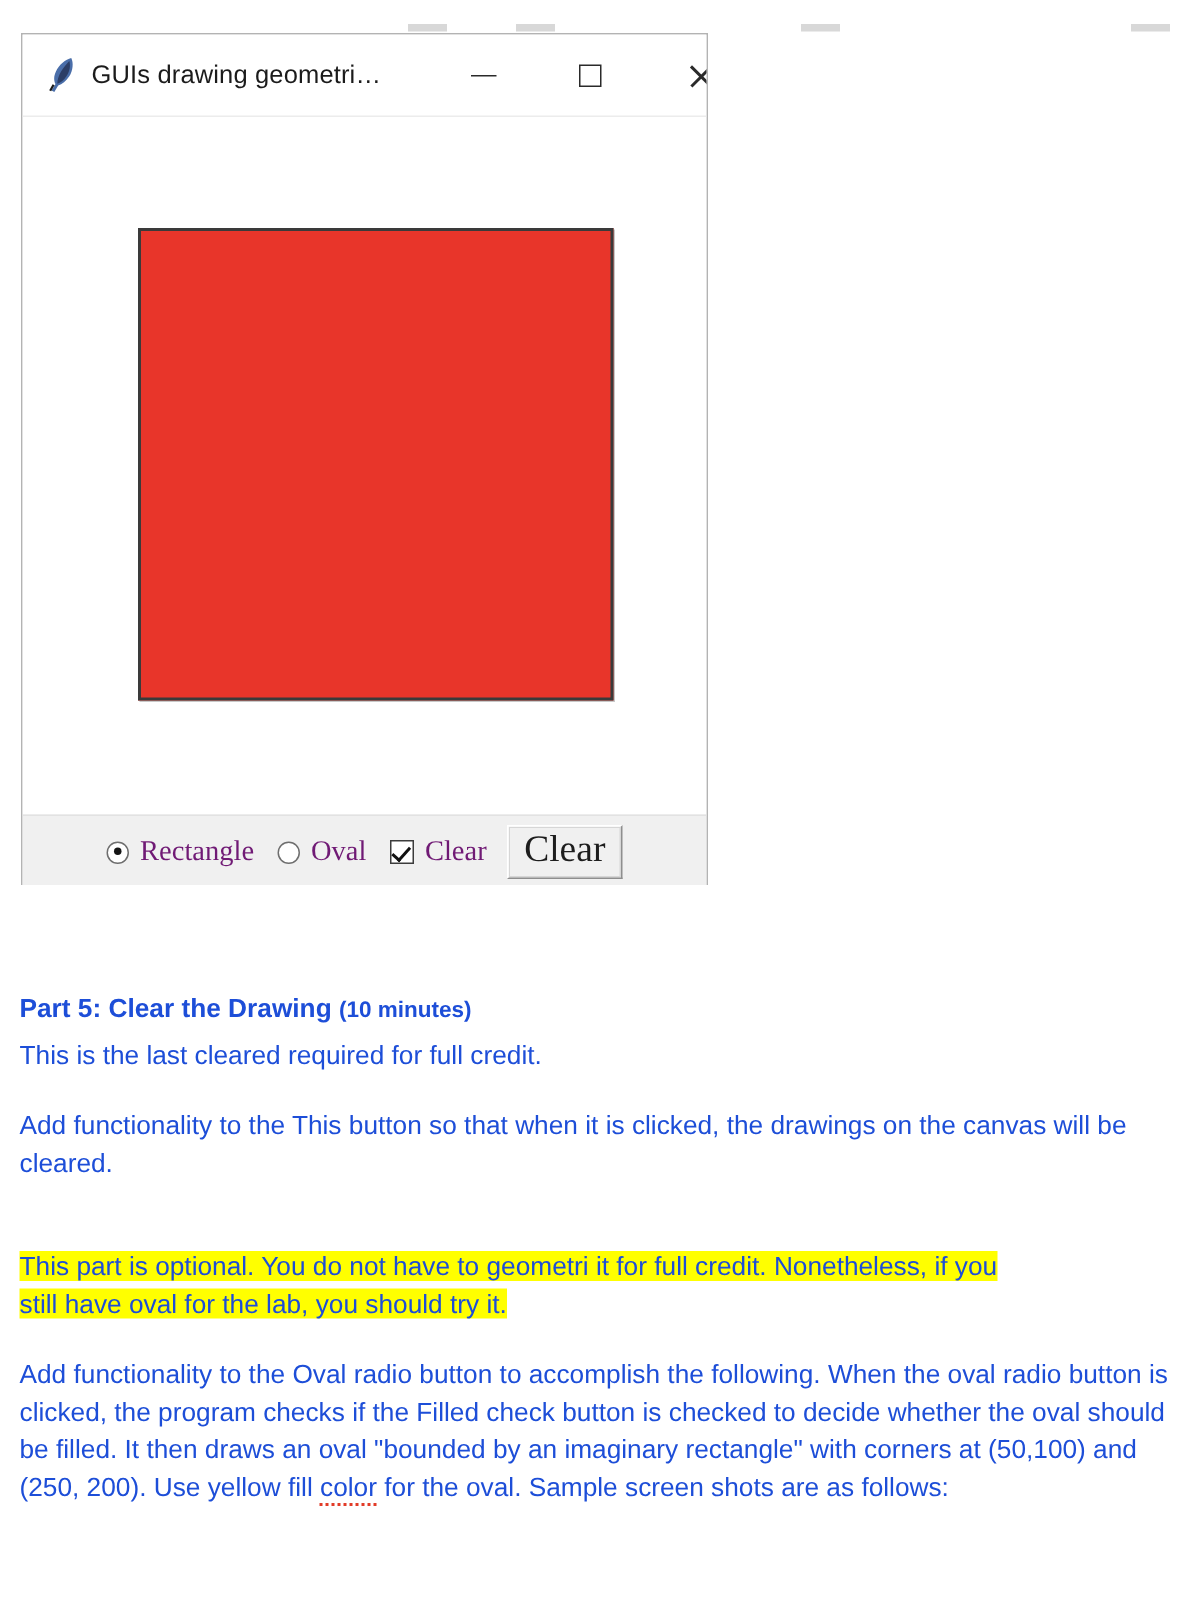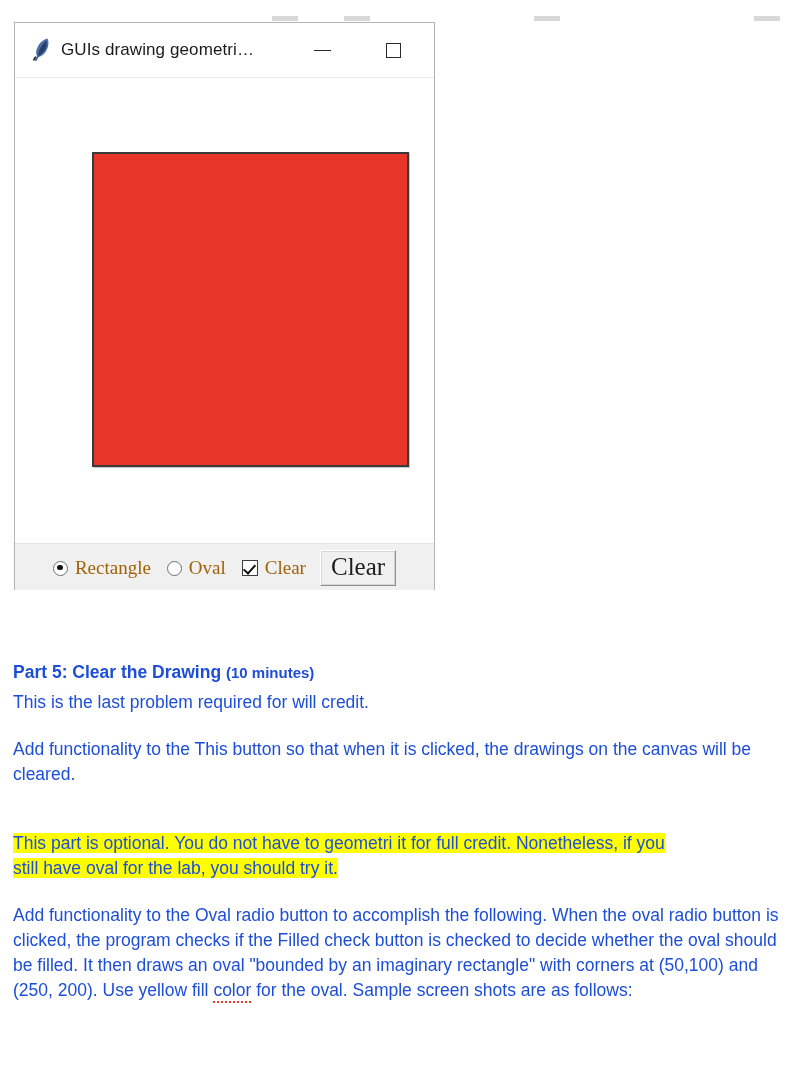--- a/index.html
+++ b/index.html
@@ -14,21 +14,21 @@
     color: #000000;
     position: relative;
     overflow: hidden;
   }
 
   
   #app-window {
     position: absolute;
     left: 14px;
     top: 22px;
-    width: 421px;
+    width: 458px;
     height: 568px;
     background: #ffffff;
     border: 1px solid #b3b3b3;
     border-bottom: none;
     box-sizing: border-box;
     overflow: hidden;
   }
 
   
   .crop-marks {
@@ -141,21 +141,21 @@
     border-top: 1px solid #e2e2e2;
     display: flex;
     align-items: center;
     justify-content: center;
     gap: 0;
   }
   .ctl {
     display: flex;
     align-items: center;
     font-size: 19px;
-    color: #a16207;
+    color: #701a75;
     font-family: "Liberation Serif", serif;
     white-space: nowrap;
   }
   .ctl-label { margin-left: 7px; }
   .ctl + .ctl { margin-left: 16px; }
 
   .radio-glyph {
     width: 15px;
     height: 15px;
     border-radius: 50%;
@@ -292,21 +292,21 @@
     </div>
     <button id="clear-button">Clear</button>
   </div>
 
 </div>
 
 <div id="doc">
 
   <p class="heading"><span>Part 5: Clear the Drawing </span><span class="minutes">(10 minutes)</span></p>
   <div class="spacer-sm"></div>
-  <p>This is the last problem required for will credit.</p>
+  <p>This is the last cleared required for full credit.</p>
   <div class="spacer-lg"></div>
   <p>Add functionality to the This button so that when it is clicked, the drawings on the canvas will be cleared.</p>
 
   <div class="spacer-lg"></div>
   <div class="spacer-md"></div>
 
   <div class="spacer-sm"></div>
   <p><span class="hl">This part is optional. You do not have to geometri it for full credit. Nonetheless, if you</span><br><span class="hl">still have oval for the lab, you should try it.</span></p>
 
   <div class="spacer-lg"></div>

